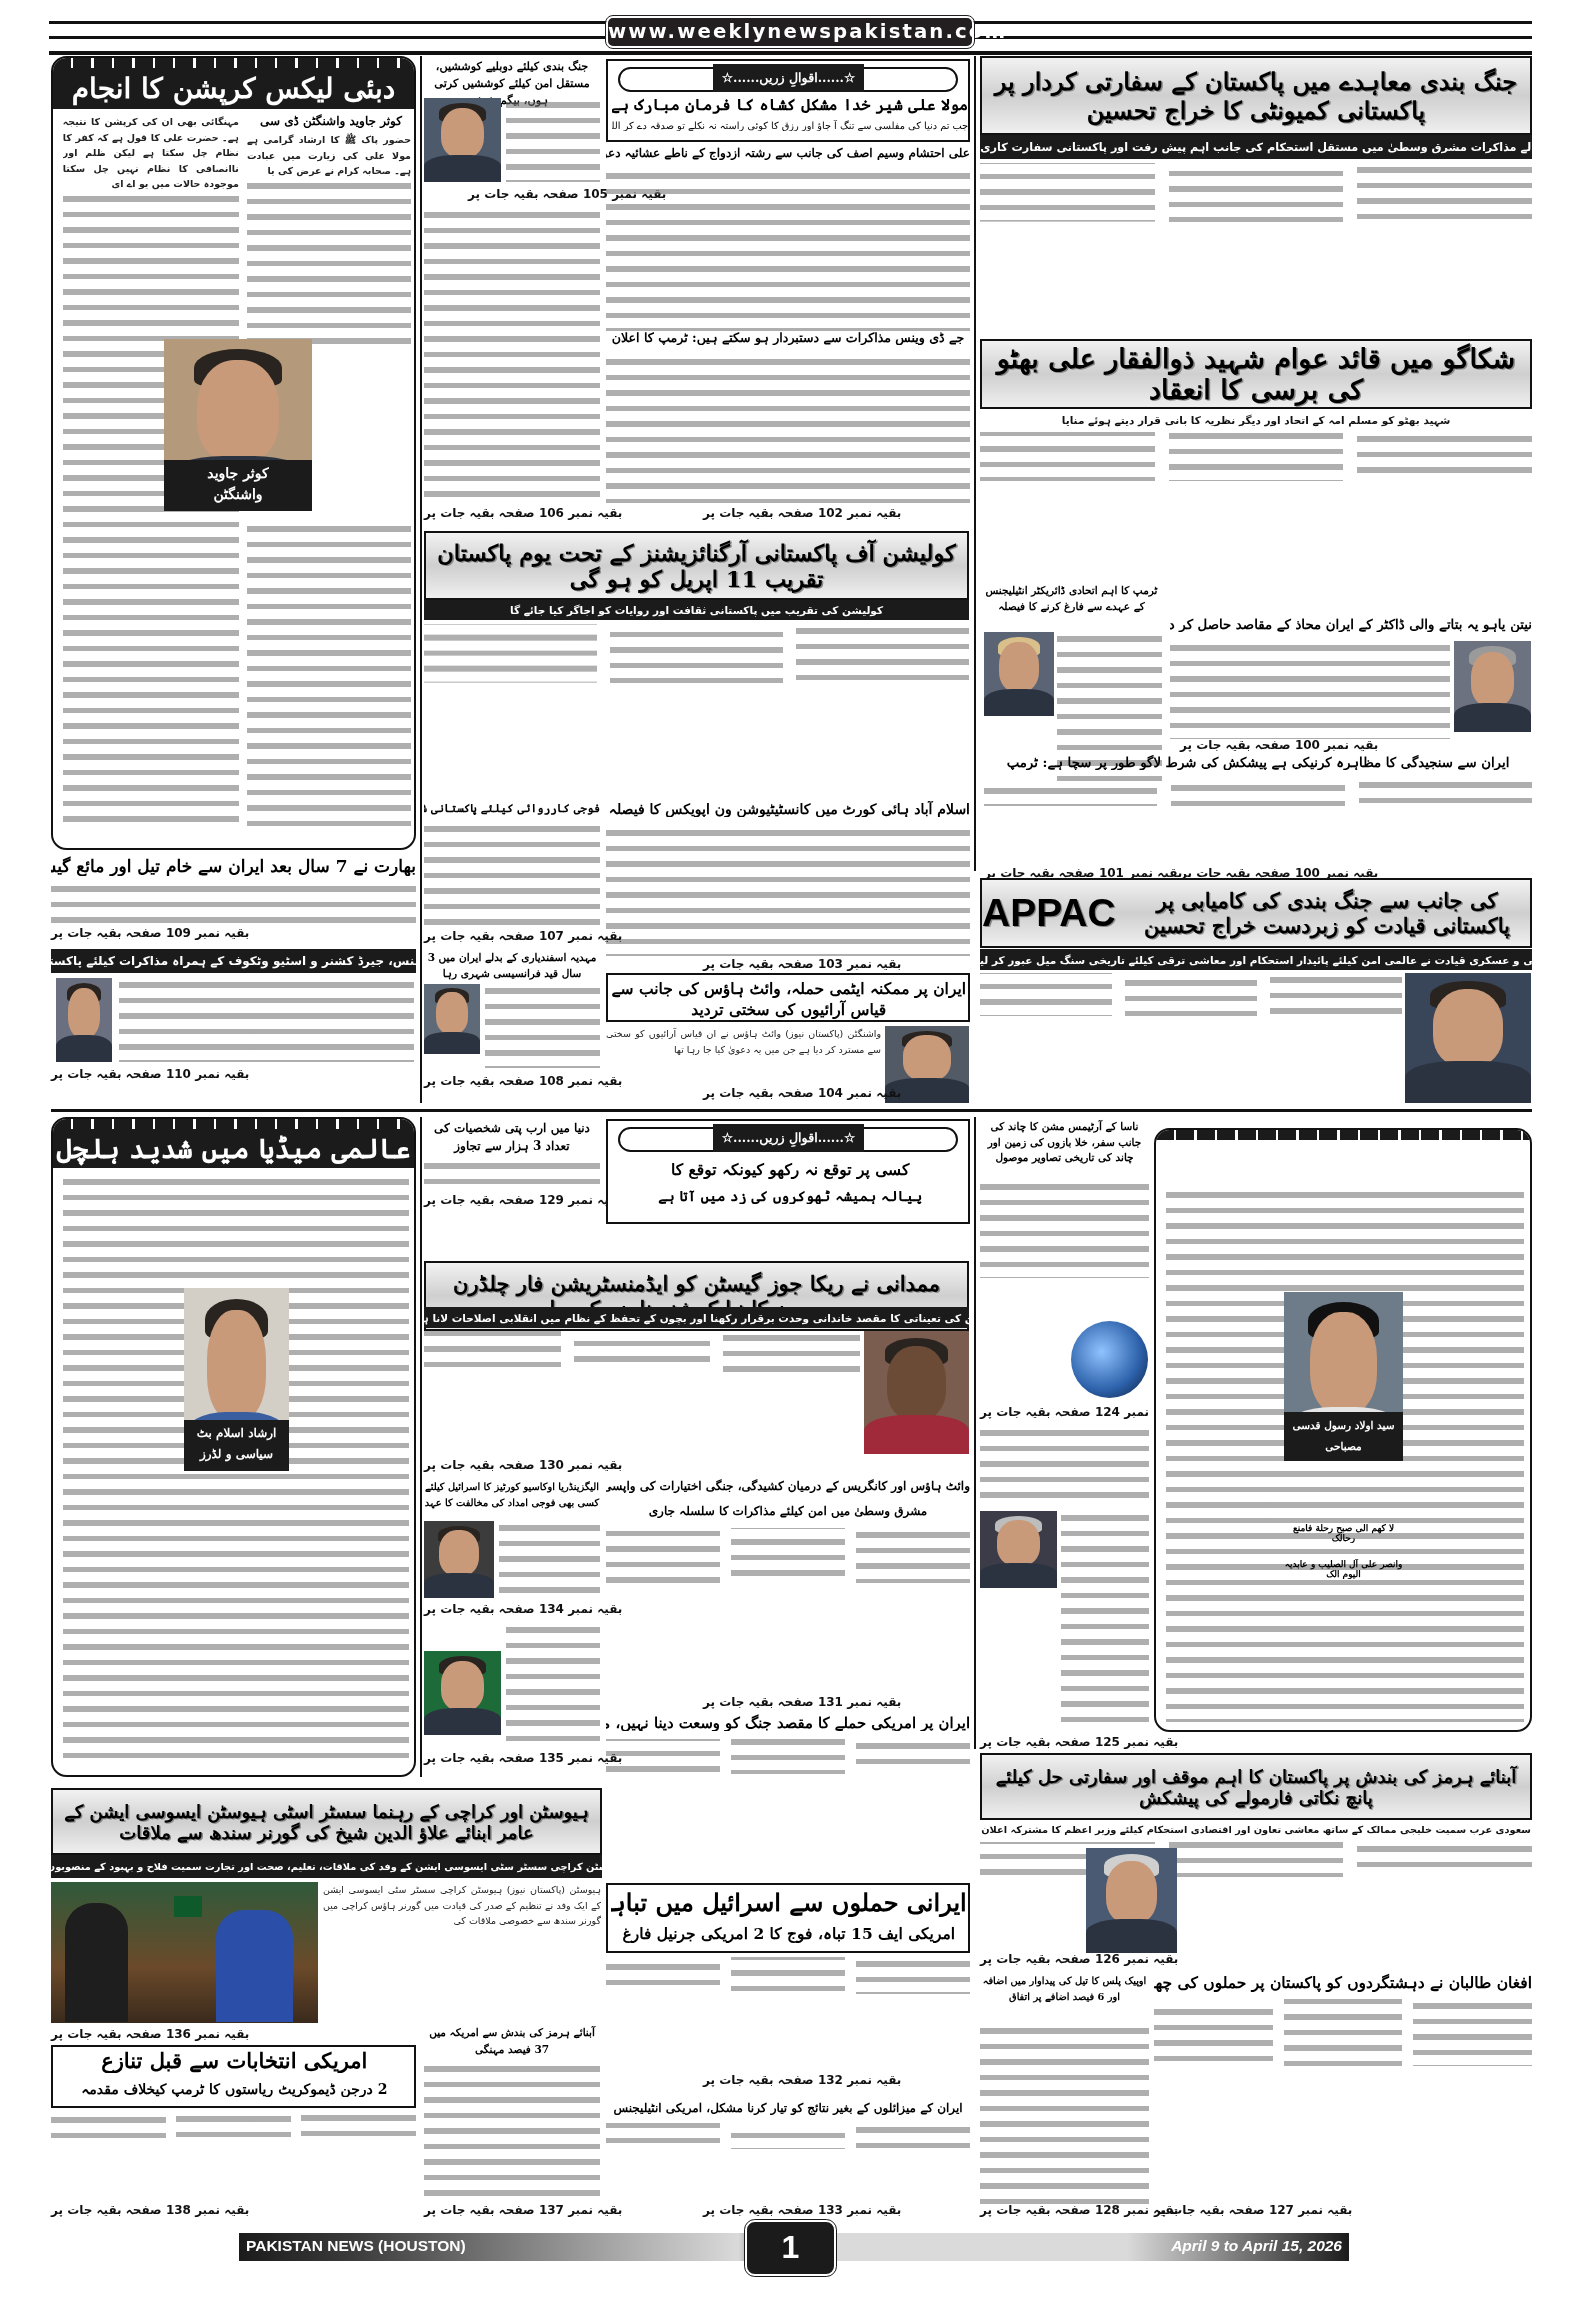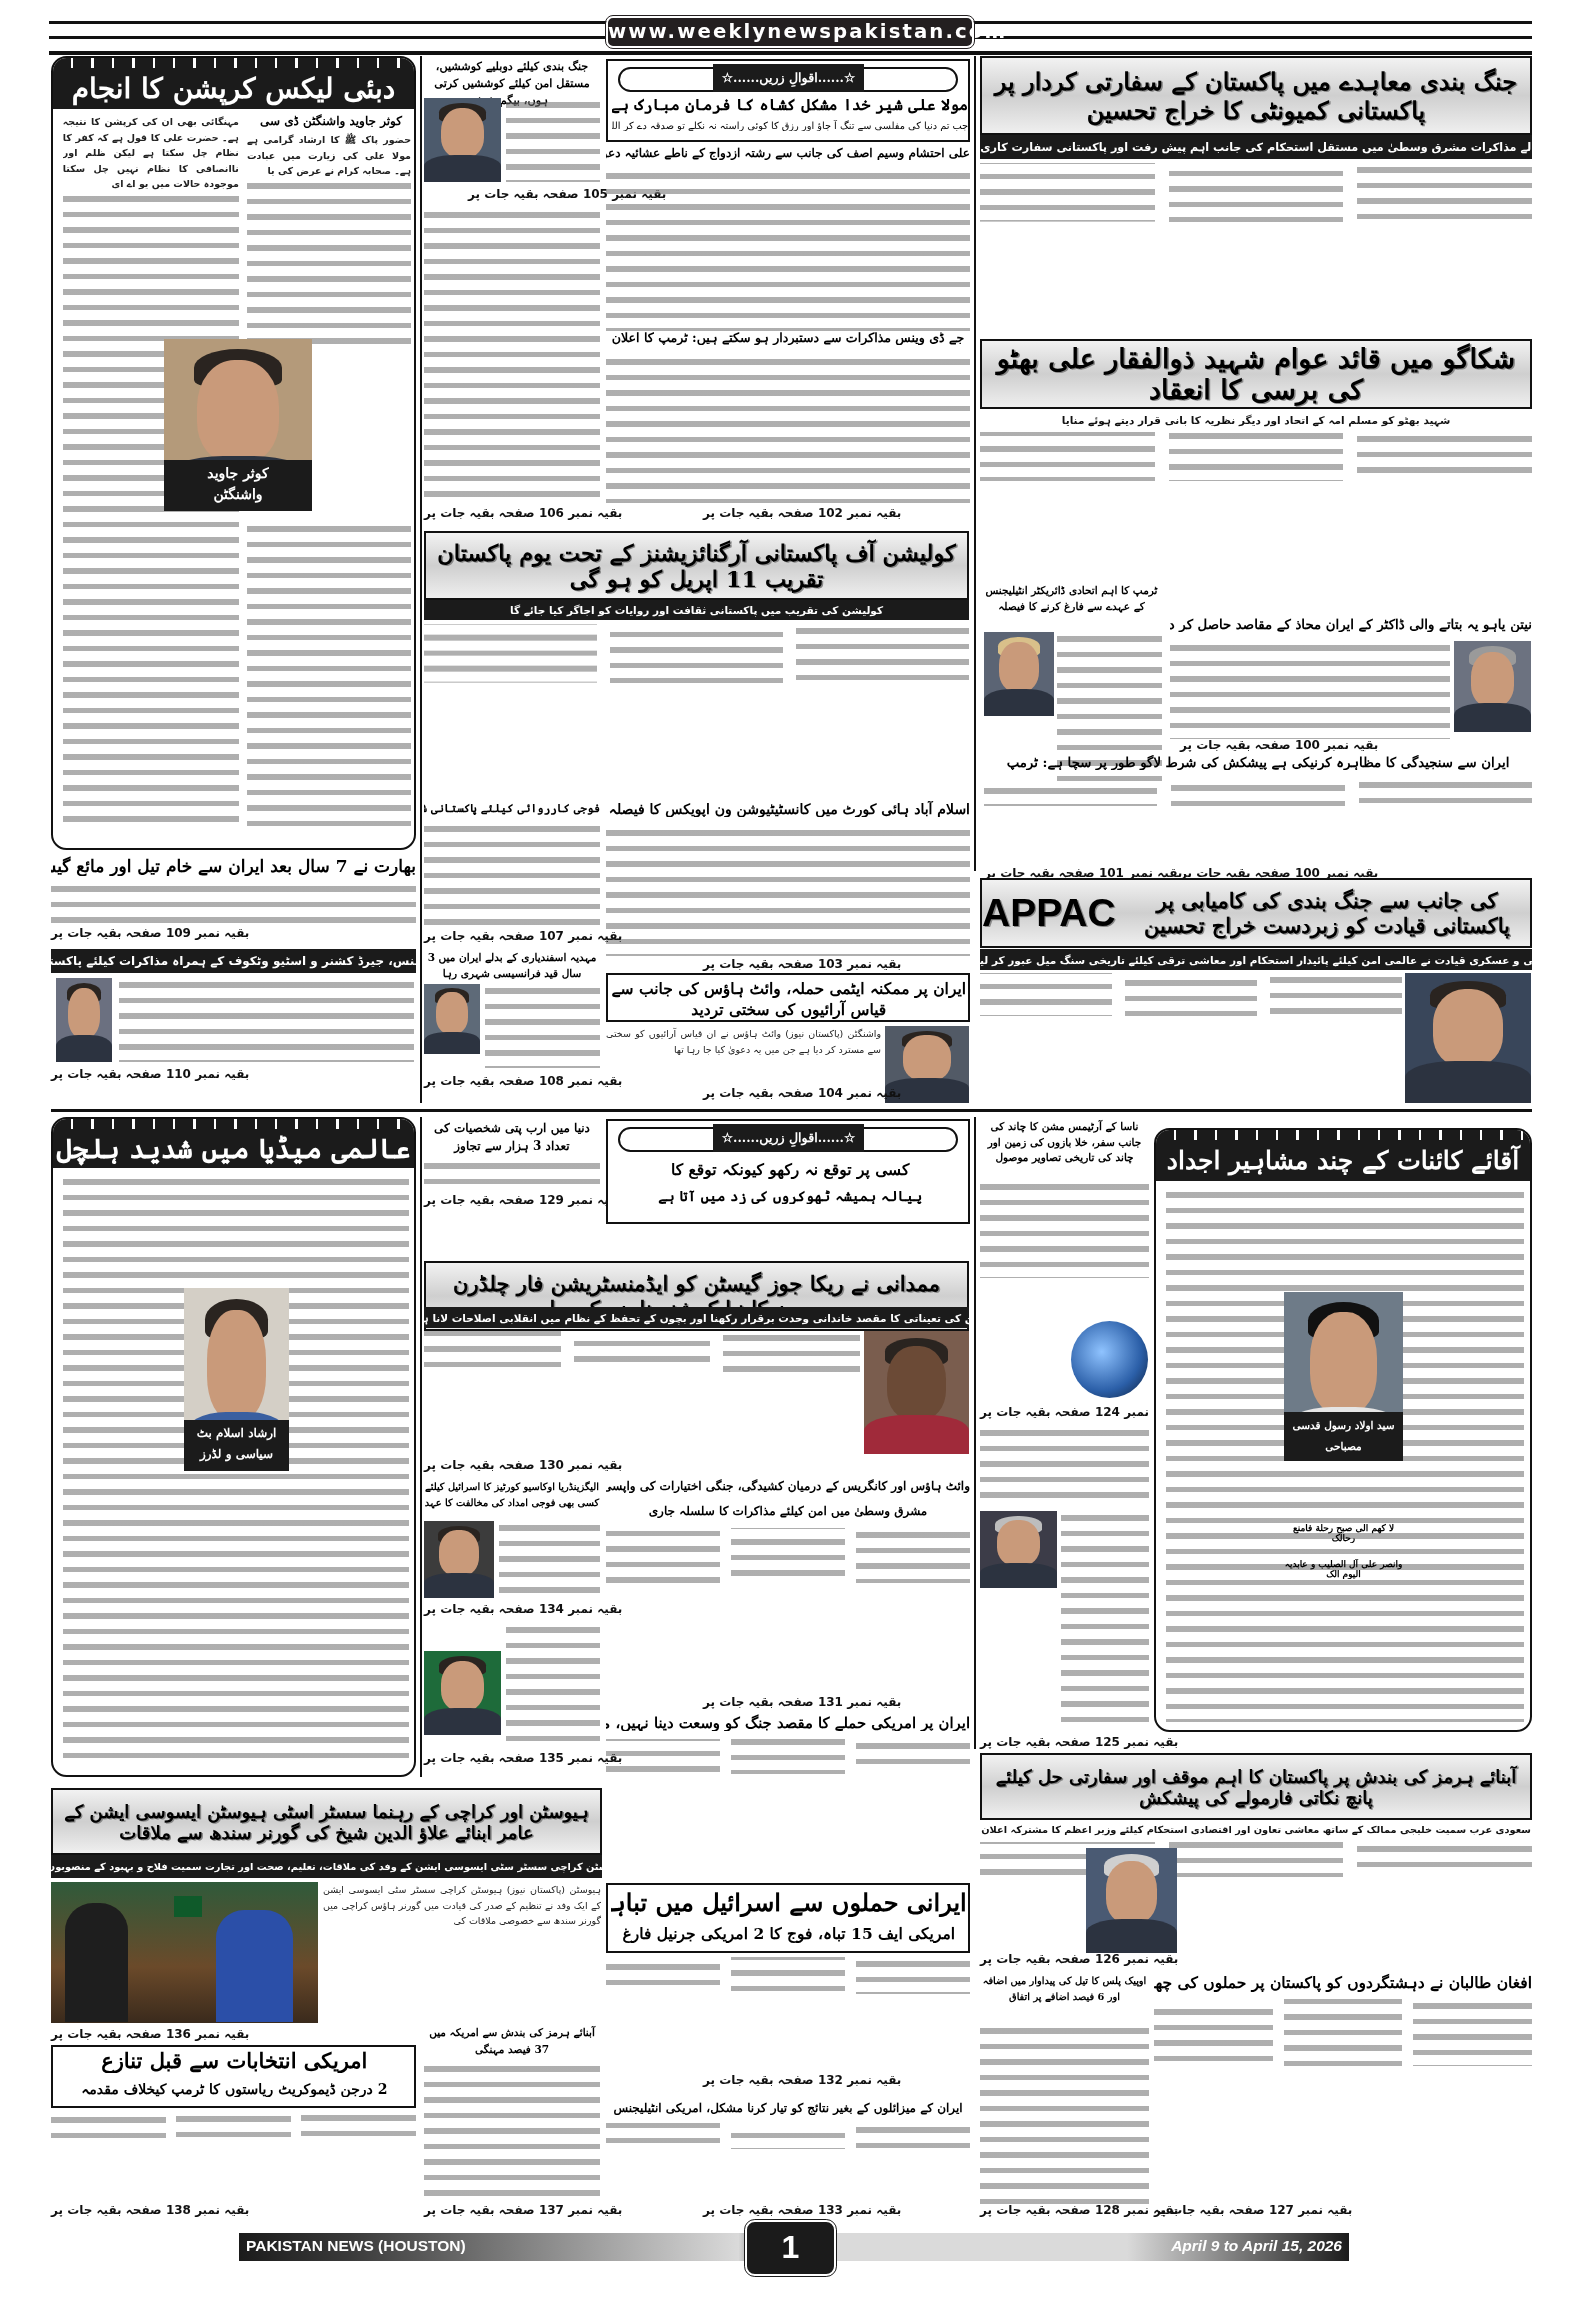--- a/index.html
+++ b/index.html
@@ -309,21 +309,20 @@
     <div class="hair" style="background:#bdbdbd;"></div>
     <div class="face"></div>
     <div class="suit"></div>
   </div>
 <div class="col" style="left:1061px; top:1511px; width:88px; height:211px;">
     <span class="filler"></span>
   </div>
 
 <div class="box rounded" style="left:1154px; top:1128px; width:378px; height:604px;">
   <div class="ticks"></div>
-  <div class="dark-head" style="font-size:25px; height:41px; line-height:41px;">آقائے کائنات کے چند مشاہیر اجداد کرام</div>
   <div class="col" style="left:9.8px; top:58px; width:358px; height:534px;">
       <span class="filler"></span>
     </div>
   <div class="photo" style="left:128px; top:162px; width:119px; height:169px; background:#6e7b88;">
     <div class="hair" style="background:#111;"></div>
     <div class="face"></div>
     <div class="suit" style="background:#e5e5e5;"></div>
     <div class="caption" style="height:49px; padding-top:2.8px; font-size:10.5px; line-height:21px;">
       <div>سید اولاد رسول قدسی مصباحی</div>
       <div>نیو یارک</div>

